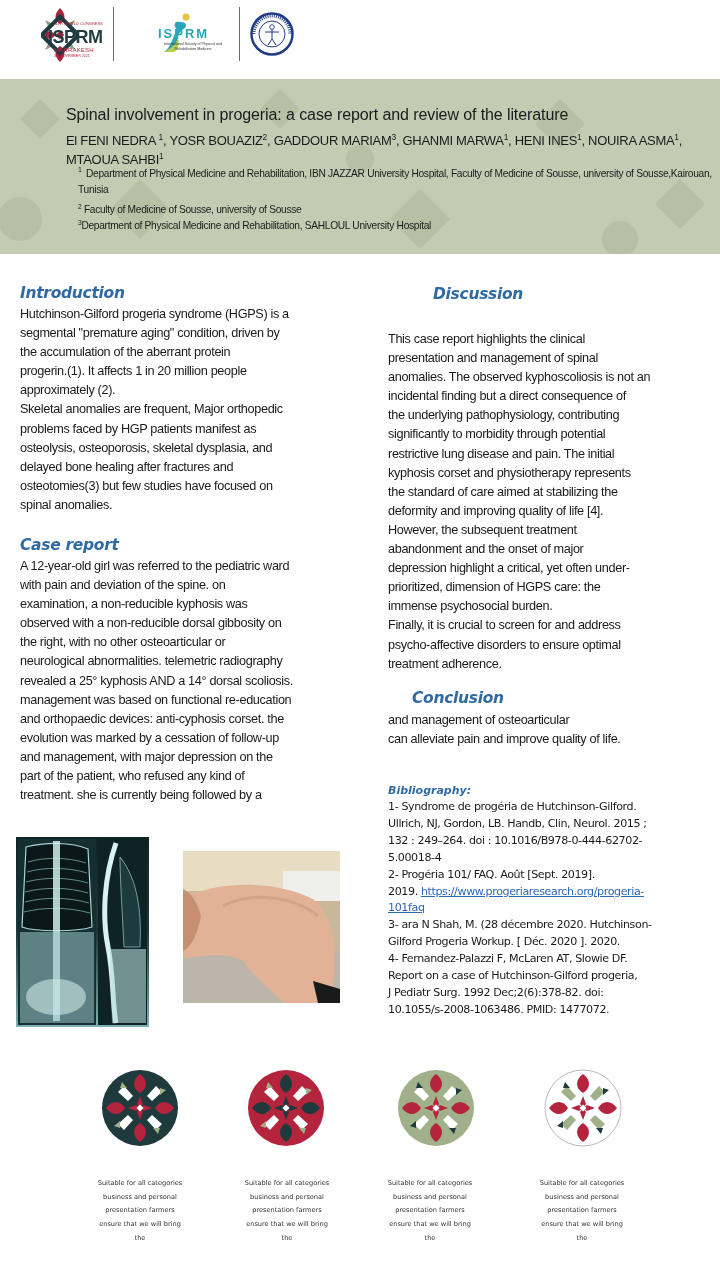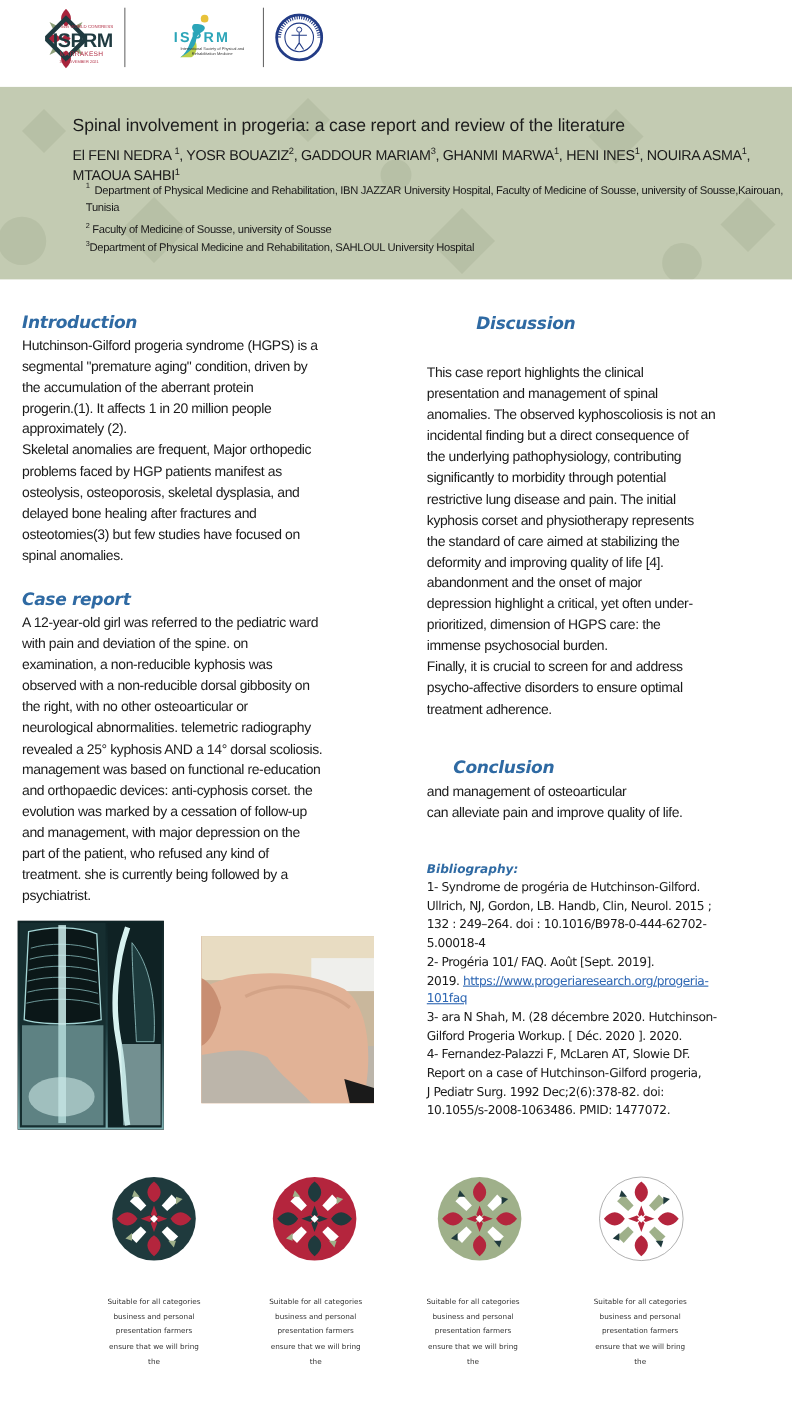--- a/index.html
+++ b/index.html
@@ -161,21 +161,20 @@
     <div>observed with a non-reducible dorsal gibbosity on</div>
     <div>the right, with no other osteoarticular or</div>
     <div>neurological abnormalities. telemetric radiography</div>
     <div>revealed a 25° kyphosis AND a 14° dorsal scoliosis.</div>
     <div>management was based on functional re-education</div>
     <div>and orthopaedic devices: anti-cyphosis corset. the</div>
     <div>evolution was marked by a cessation of follow-up</div>
     <div>and management, with major depression on the</div>
     <div>part of the patient, who refused any kind of</div>
     <div>treatment. she is currently being followed by a</div>
-    <div>psychiatrist.</div>
   </div>
 
 <div class="xray" title="Telemetric radiograph of the spine (frontal and lateral views)">
   <svg width="133" height="190" viewBox="0 0 133 190">
     <defs>
       <linearGradient id="xg" x1="0" y1="0" x2="0" y2="1">
         <stop offset="0" stop-color="#0f2426"></stop>
         <stop offset="0.5" stop-color="#1c3a3d"></stop>
         <stop offset="1" stop-color="#7fb1b3"></stop>
       </linearGradient>
@@ -221,20 +220,21 @@
     <div>This case report highlights the clinical</div>
     <div>presentation and management of spinal</div>
     <div>anomalies. The observed kyphoscoliosis is not an</div>
     <div>incidental finding but a direct consequence of</div>
     <div>the underlying pathophysiology, contributing</div>
     <div>significantly to morbidity through potential</div>
     <div>restrictive lung disease and pain. The initial</div>
     <div>kyphosis corset and physiotherapy represents</div>
     <div>the standard of care aimed at stabilizing the</div>
     <div>deformity and improving quality of life [4].</div>
+    <div>However, the subsequent treatment</div>
     <div>abandonment and the onset of major</div>
     <div>depression highlight a critical, yet often under-</div>
     <div>prioritized, dimension of HGPS care: the</div>
     <div>immense psychosocial burden.</div>
     <div>Finally,  it is crucial to screen for and address</div>
     <div>psycho-affective disorders to ensure optimal</div>
     <div>treatment adherence.</div>
   </div>
 
 <div class="section-h conc-h">Conclusion</div>

